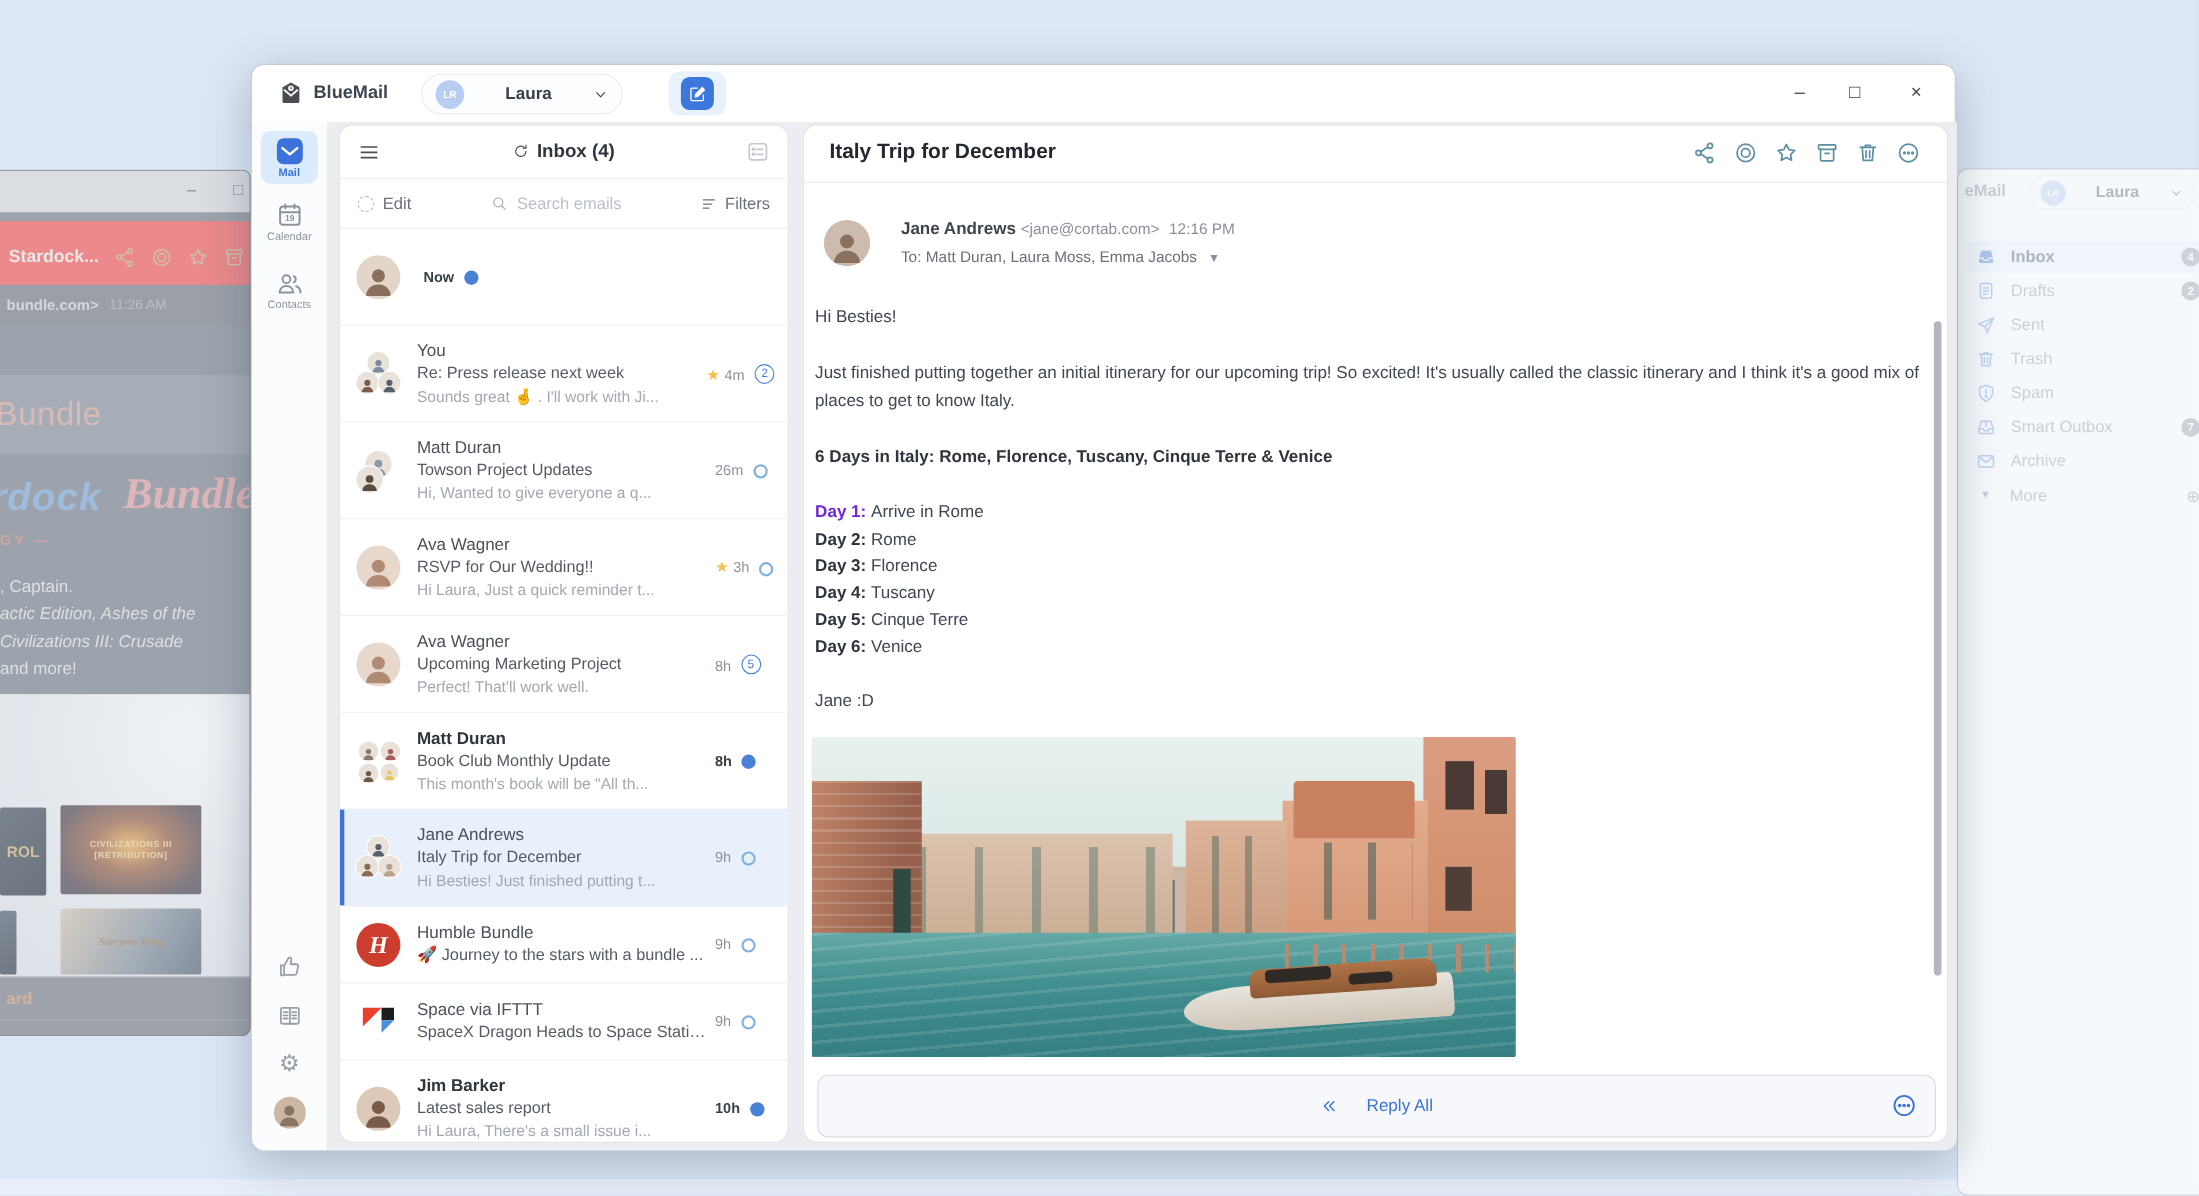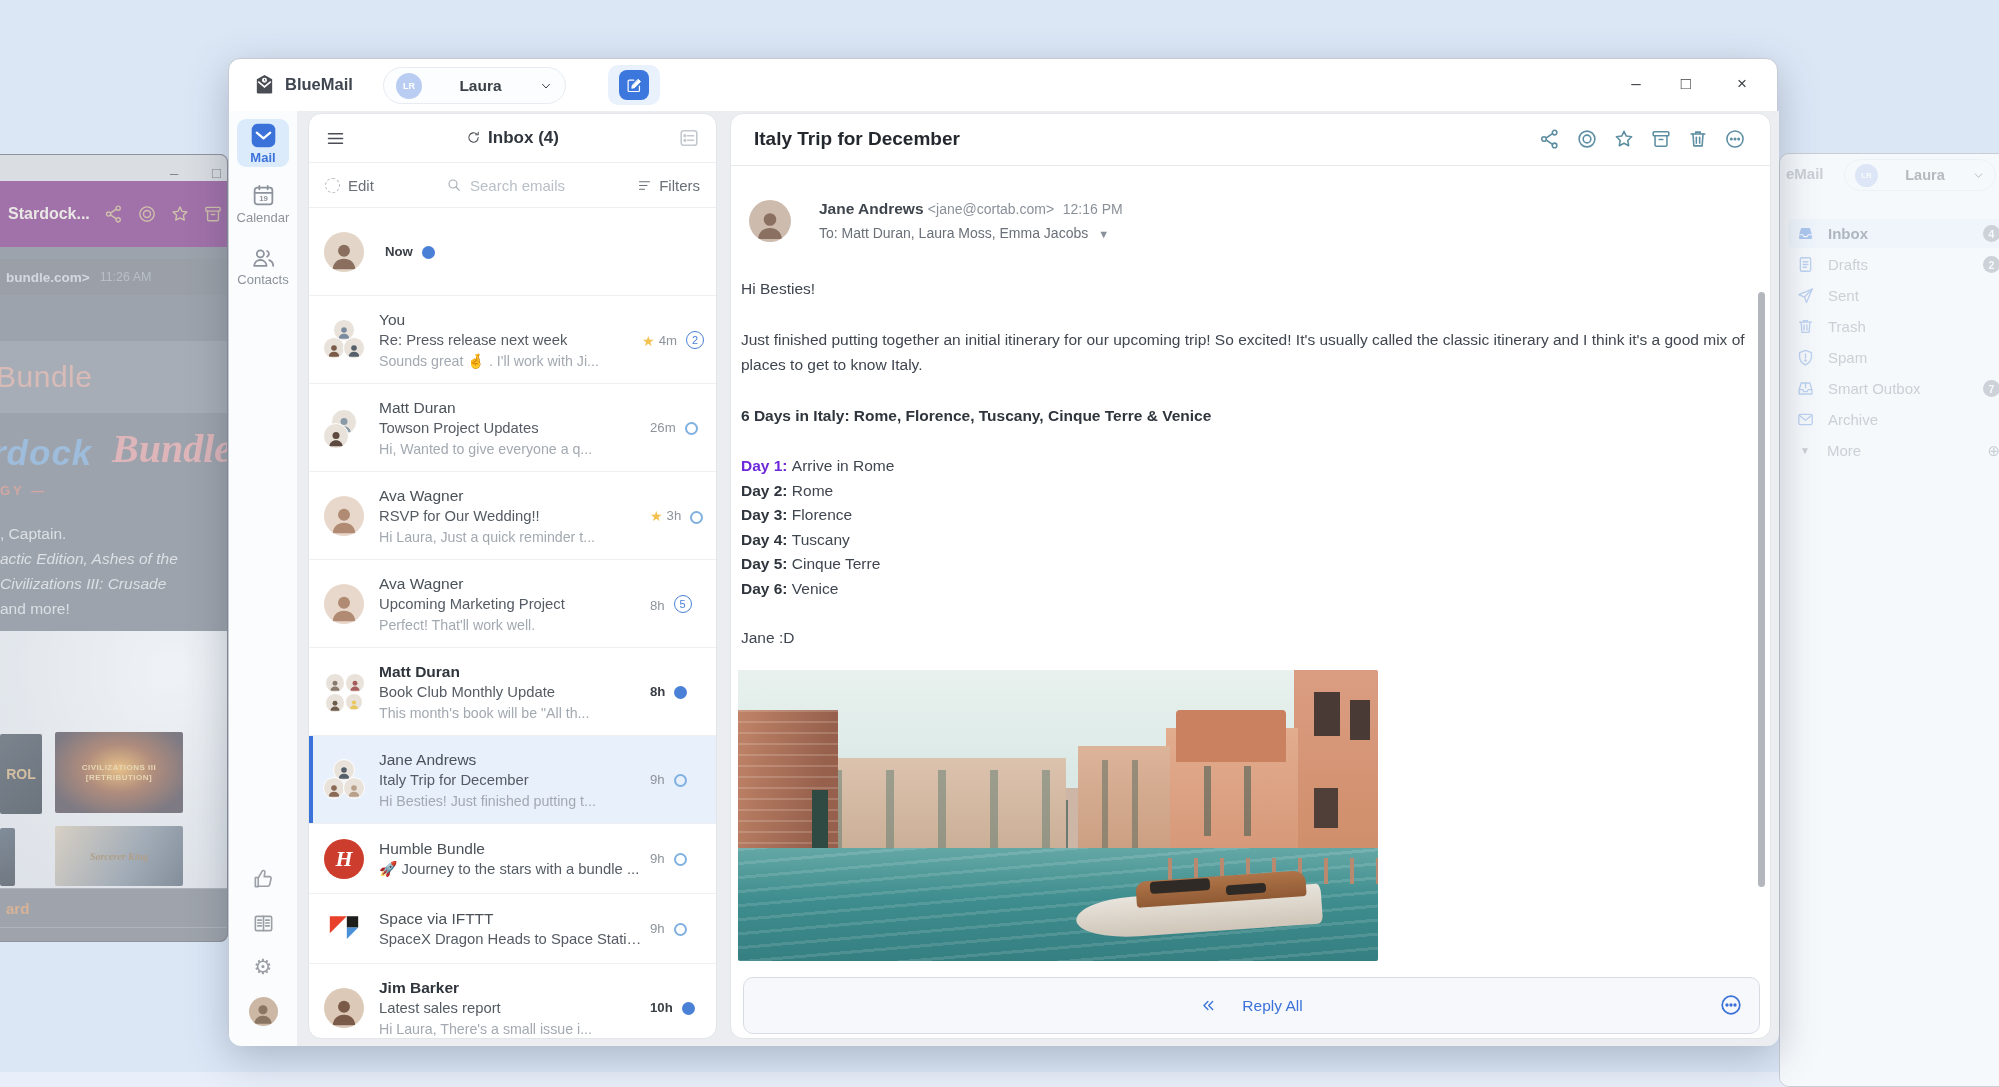--- a/index.html
+++ b/index.html
@@ -10,21 +10,21 @@
   .abs{position:absolute;}
   svg{display:block;}
   .ico{display:inline-flex;align-items:center;justify-content:center;}
 
   
   .lwin{left:0;top:154px;width:228px;height:788px;background:#6a717a;
     border-radius:0 8px 8px 0;border:1px solid #8f949b;border-left:none;overflow:hidden;z-index:1;}
   .lwin-dim{position:absolute;inset:0;background:rgba(229,234,241,.42);z-index:30;pointer-events:none;}
   .lwin-titlebar{left:0;top:0;width:100%;height:38px;background:#d3d5d8;}
   .lwin-ctl{position:absolute;top:9px;font-size:15px;color:#3f4347;}
-  .lwin-toolbar{left:0;top:26px;width:100%;height:66px;background:#701a75;display:flex;align-items:center;padding:0 8px;}
+  .lwin-toolbar{left:0;top:46px;width:100%;height:66px;background:#ef4444;display:flex;align-items:center;padding:0 8px;}
   .lwin-title{color:#ece7dd;font-weight:bold;font-size:16px;margin-right:14px;white-space:nowrap;}
   .lwin-icons{display:flex;gap:13px;}
   .lwin-meta{left:0;top:104px;width:100%;height:36px;background:#666c74;display:flex;align-items:center;padding:0 6px;gap:10px;}
   .lwin-meta .m1{color:#c9ccd0;font-size:13.5px;font-weight:bold;}
   .lwin-meta .m2{color:#9aa0a6;font-size:12.5px;}
   .lwin-band{left:0;top:186px;width:100%;height:72px;background:#7b828c;display:flex;align-items:center;}
   .lwin-band span{color:#cf9a8e;font-size:30px;margin-left:-4px;letter-spacing:.5px;}
   .logo-row{left:0;top:272px;width:100%;height:78px;}
   .logo-blue{position:absolute;left:-8px;top:6px;color:#6b9ccb;font-size:35px;font-weight:bold;font-style:italic;letter-spacing:1px;}
   .logo-pink{position:absolute;left:112px;top:-2px;color:#d98f92;font-size:40px;font-weight:bold;font-style:italic;
@@ -82,21 +82,21 @@
   .compose-wrap{left:379px;top:6px;width:52px;height:40px;background:#e9f1fd;border-radius:10px;
     display:flex;align-items:center;justify-content:center;}
   .compose-btn{width:30px;height:30px;background:#3c77dd;border-radius:8px;display:flex;align-items:center;justify-content:center;}
   .winctl{position:absolute;top:12px;color:#3f4347;font-size:17px;line-height:26px;width:26px;text-align:center;}
 
   .content-bg{left:68px;top:52px;width:1482px;height:935px;background:#ebedf0;border-radius:0 0 12px 0;}
   .rail{left:0;top:52px;width:68px;height:935px;background:#fbfcfd;border-radius:0 0 0 12px;}
   .rail-item{position:absolute;left:0;width:68px;display:flex;flex-direction:column;align-items:center;gap:2px;}
   .rail-tile{width:52px;height:48px;margin-left:0;background:#dcebfc;border-radius:9px;display:flex;flex-direction:column;
     align-items:center;justify-content:center;gap:1px;}
-  .rail-label{font-size:13px;color:#8d939c;}
+  .rail-label{font-size:10px;color:#8d939c;}
   .rail-label.sel{color:#3b72d9;font-weight:bold;}
   .rail-bottom{position:absolute;left:0;width:68px;display:flex;justify-content:center;}
   .gear-char{font-size:21px;color:#9aa0a6;font-family:"DejaVu Sans",sans-serif;}
   .rail-avatar{width:29px;height:29px;border-radius:50%;background:#cbb7a4;overflow:hidden;display:flex;align-items:flex-end;justify-content:center;}
 
   .card{background:#fff;border:1px solid #e3e5e9;border-radius:13px;overflow:hidden;}
   .listcard{left:79px;top:54px;width:409px;height:926px;}
   .list-header{position:relative;height:48px;display:flex;align-items:center;padding:0 16px;}
   .list-title{position:absolute;left:0;width:100%;text-align:center;font-size:17px;font-weight:bold;color:#2f353c;}
   .list-title .rf{display:inline-block;vertical-align:-2px;margin-right:7px;}

